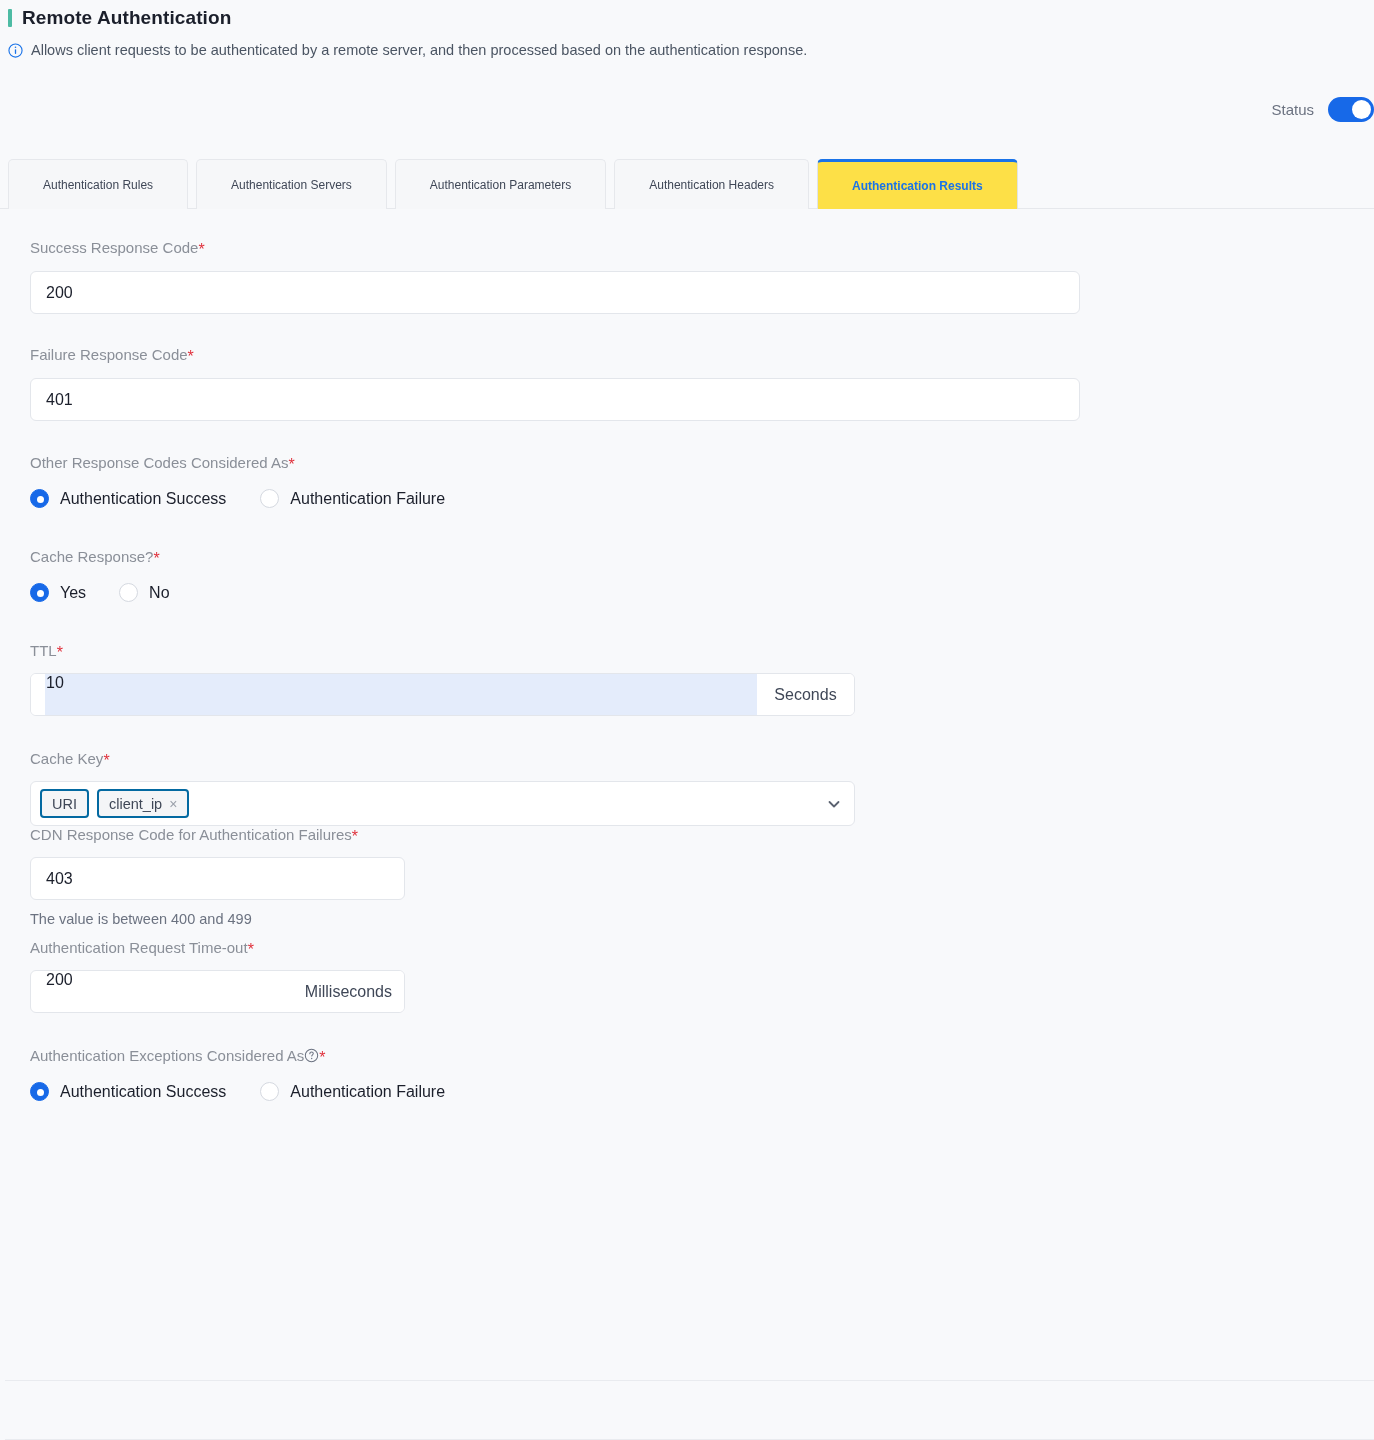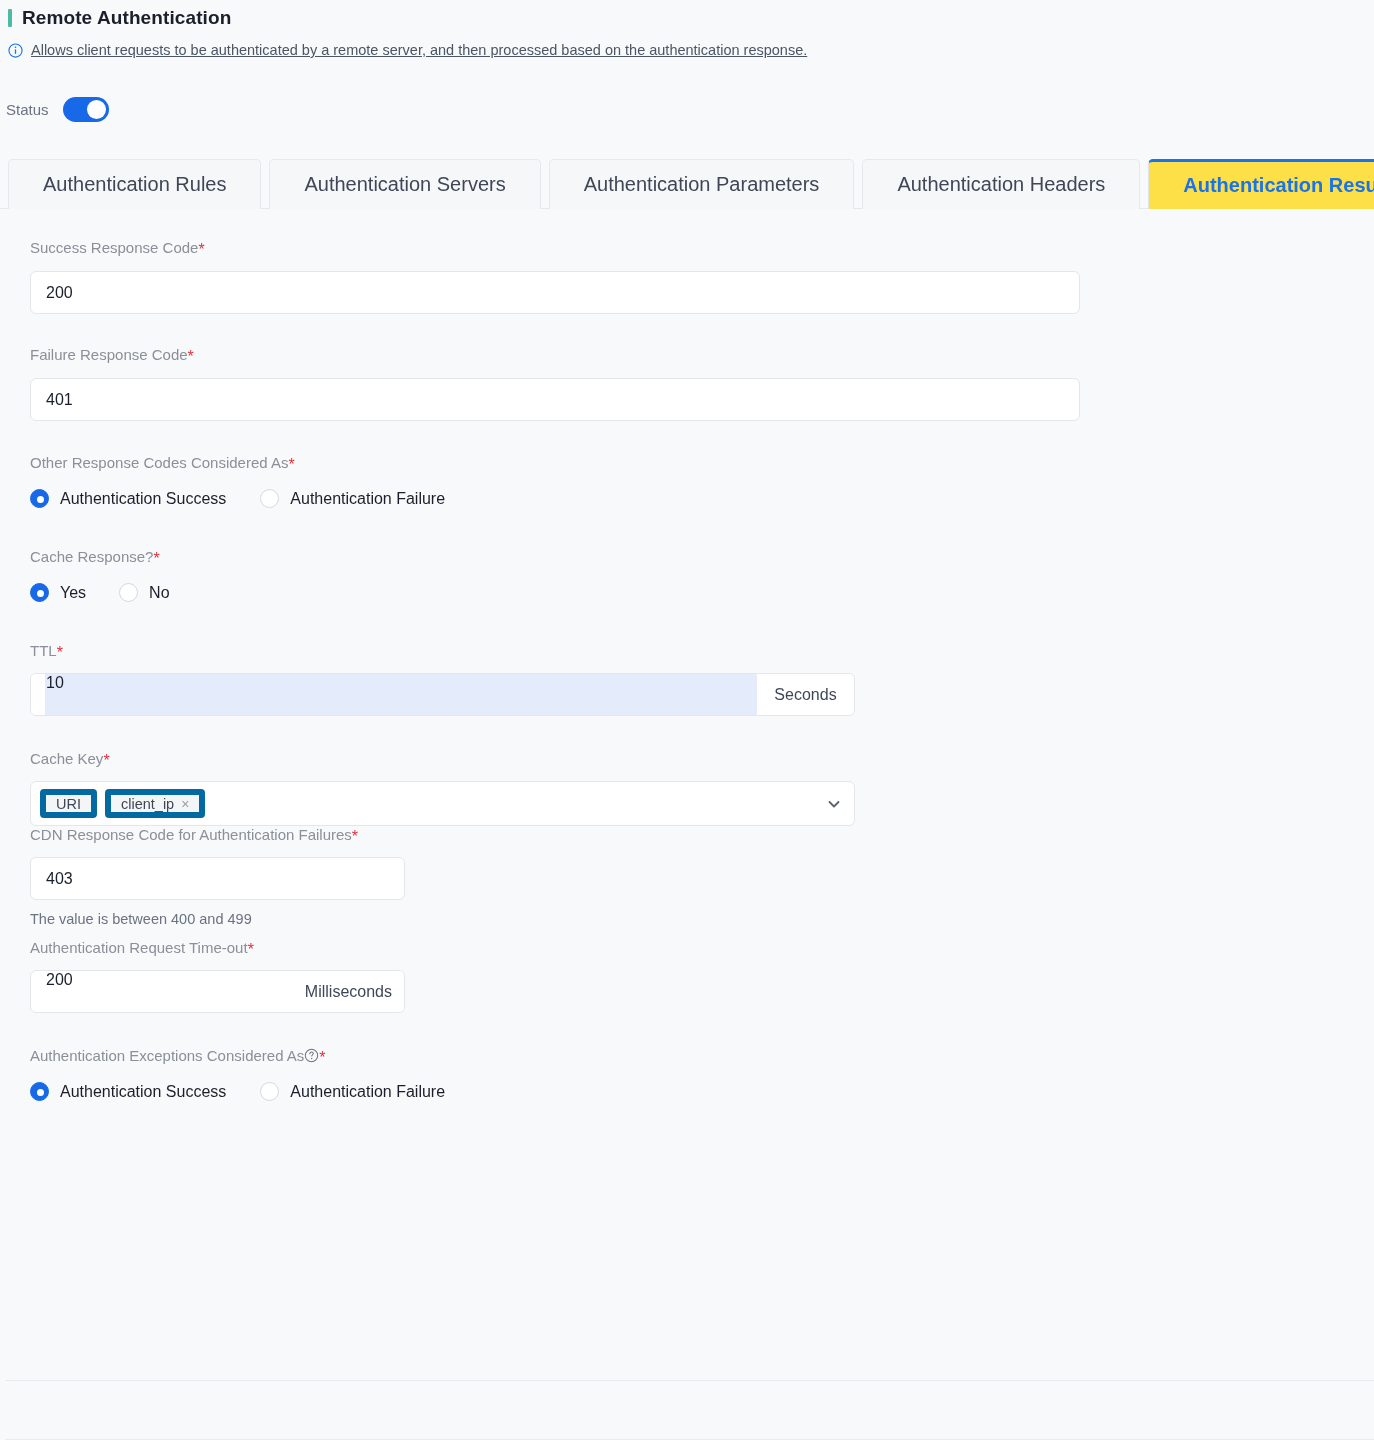--- a/index.html
+++ b/index.html
@@ -12,33 +12,33 @@
   }
   .page { position: relative; width: 1374px; height: 1440px; background: #f8f9fb; overflow: hidden; }
 
   
   .title-row { display: flex; align-items: center; padding: 4px 0 0 8px; height: 32px; }
   .accent-bar { width: 4px; height: 18px; background: #4dbba4; border-radius: 1px; margin-right: 10px; }
   .page-title { font-size: 19px; font-weight: bold; color: #1b1f2b; letter-spacing: .1px; }
 
   .desc-row { display: flex; align-items: flex-start; padding: 9px 0 0 8px; }
   .info-icon { width: 15px; height: 15px; flex: 0 0 15px; margin-top: 2px; margin-right: 8px; }
-  .desc-text { font-size: 14.5px; color: #4b5563; line-height: 18px; text-decoration: underline; }
-
-  .status-row { display: flex; align-items: center; padding: 38px 0 0 6px; }
+  .desc-text { font-size: 14.5px; color: #4b5563; line-height: 18px; }
+
+  .status-row { display: flex; align-items: center; padding: 38px 0 0 6px; justify-content: flex-end; }
   .status-label { font-size: 15px; color: #6b7280; margin-right: 14px; }
   .toggle { width: 46px; height: 25px; border-radius: 13px; background: #1769e8; position: relative; cursor: pointer; }
   .toggle .knob { position: absolute; top: 3px; left: 24px; width: 19px; height: 19px; border-radius: 50%; background: #fff; }
 
   
   .tabs-wrap { margin-top: 37px; position: relative; height: 50px; }
   .tabs { display: flex; align-items: flex-end; height: 50px; padding-left: 8px; position: relative; z-index: 2; }
   .tab {
     height: 50px; display: flex; align-items: center; justify-content: center;
-    padding: 0 34px; font-size: 20px; color: #3f4757;
+    padding: 0 34px; font-size: 12px; color: #3f4757;
     background: #f6f7f9; border: 1px solid #e6e8ec; border-bottom: none;
     border-radius: 5px 5px 0 0; margin-right: 8px; cursor: pointer; white-space: nowrap;
   }
   .tab.active {
     background: #fde047; color: #1a73e8; font-weight: bold;
     border: 1px solid #dfe3e8; border-top: 3px solid #1a73e8; border-bottom: none;
     margin-right: 0;
   }
   .tabs-underline { position: absolute; left: 0; right: 0; bottom: 0; height: 1px; background: #e6e8ec; z-index: 1; }
 
@@ -95,21 +95,21 @@
   .ms-box .unit { width: 140px; padding-right: 12px; justify-content: flex-end; }
 
   
   .tag-select {
     width: 825px; height: 45px; background: #fff; border: 1px solid #e3e6eb;
     border-radius: 6px; display: flex; align-items: center; padding: 0 12px 0 9px;
   }
   .tags { display: flex; align-items: center; gap: 8px; flex: 1; }
   .tag {
     display: flex; align-items: center; gap: 7px; height: 29px; padding: 0 10px;
-    background: #f4f5f7; border: 6px solid #0369a1; border-radius: 4px;
+    background: #f4f5f7; border: 2px solid #0369a1; border-radius: 4px;
     font-size: 14.5px; color: #3f4757;
   }
   .tag .x { color: #9aa0aa; font-size: 14px; cursor: pointer; line-height: 1; }
   .chevron { width: 16px; height: 16px; }
 
   .divider { height: 1px; background: #e9ebef; margin-left: 5px; }
 </style>
 </head>
 <body>
 

